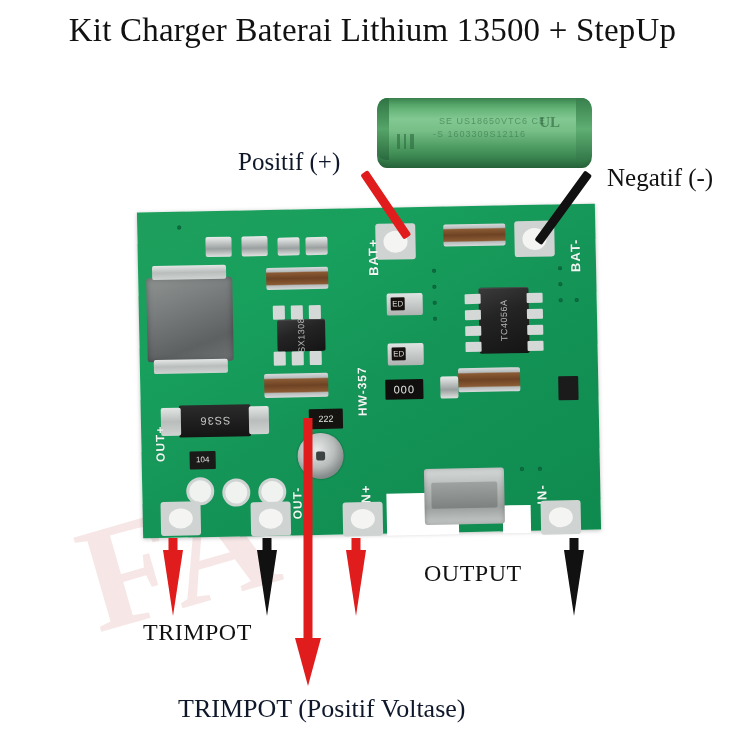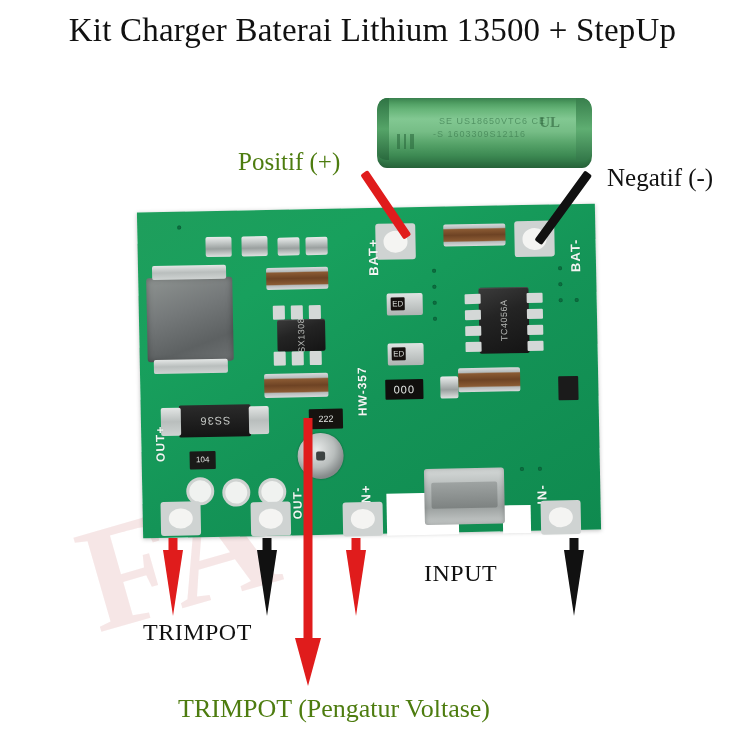--- a/index.html
+++ b/index.html
@@ -88,21 +88,21 @@
 
   
   .arrow{position:absolute;}
   .arrow .shaft{position:absolute;left:50%;transform:translateX(-50%);}
   .arrow .head{position:absolute;left:50%;transform:translateX(-50%);
                width:0;height:0;border-left:10px solid transparent;
                border-right:10px solid transparent;}
 
   
   .lab{position:absolute;font-family:"Liberation Serif", serif;white-space:nowrap;}
-  .lab.red{color:#4d7c0f;}
+  .lab.red{color:#0f172a;}
   .lab.black{color:#111;}
 </style>
 </head>
 <body>
 
 <div id="stage">
 
   <div class="title">Kit Charger Baterai Lithium 13500 + StepUp</div>
 
   <div class="wm">FA</div>
@@ -253,23 +253,23 @@
 
   <div class="wire" style="left:538px;top:238px;width:86px;height:9px;background:#111;
               transform:rotate(-54deg);"></div>
 
   <div class="lab red" style="left:238px;top:148px;font-size:25px;">Positif (+)</div>
 
   <div class="lab black" style="left:607px;top:164px;font-size:25px;">Negatif (-)</div>
 
   <div class="lab black" style="left:143px;top:619px;font-size:24px;letter-spacing:.5px;">TRIMPOT</div>
 
-  <div class="lab black" style="left:424px;top:560px;font-size:24px;letter-spacing:.5px;">INPUT</div>
-
-  <div class="lab red" style="left:178px;top:694px;font-size:26px;">TRIMPOT (Pengatur Voltase)</div>
+  <div class="lab black" style="left:424px;top:560px;font-size:24px;letter-spacing:.5px;">OUTPUT</div>
+
+  <div class="lab red" style="left:178px;top:694px;font-size:26px;">TRIMPOT (Positif Voltase)</div>
 
   <div class="arrow" style="left:162px;top:538px;width:22px;height:78px;">
     <div class="shaft" style="top:0;width:9px;height:14px;background:#e01c1c;"></div>
     <div class="head" style="top:12px;border-top:66px solid #e01c1c;"></div>
   </div>
 
   <div class="arrow" style="left:256px;top:538px;width:22px;height:78px;">
     <div class="shaft" style="top:0;width:9px;height:14px;background:#111;"></div>
     <div class="head" style="top:12px;border-top:66px solid #111;"></div>
   </div>

